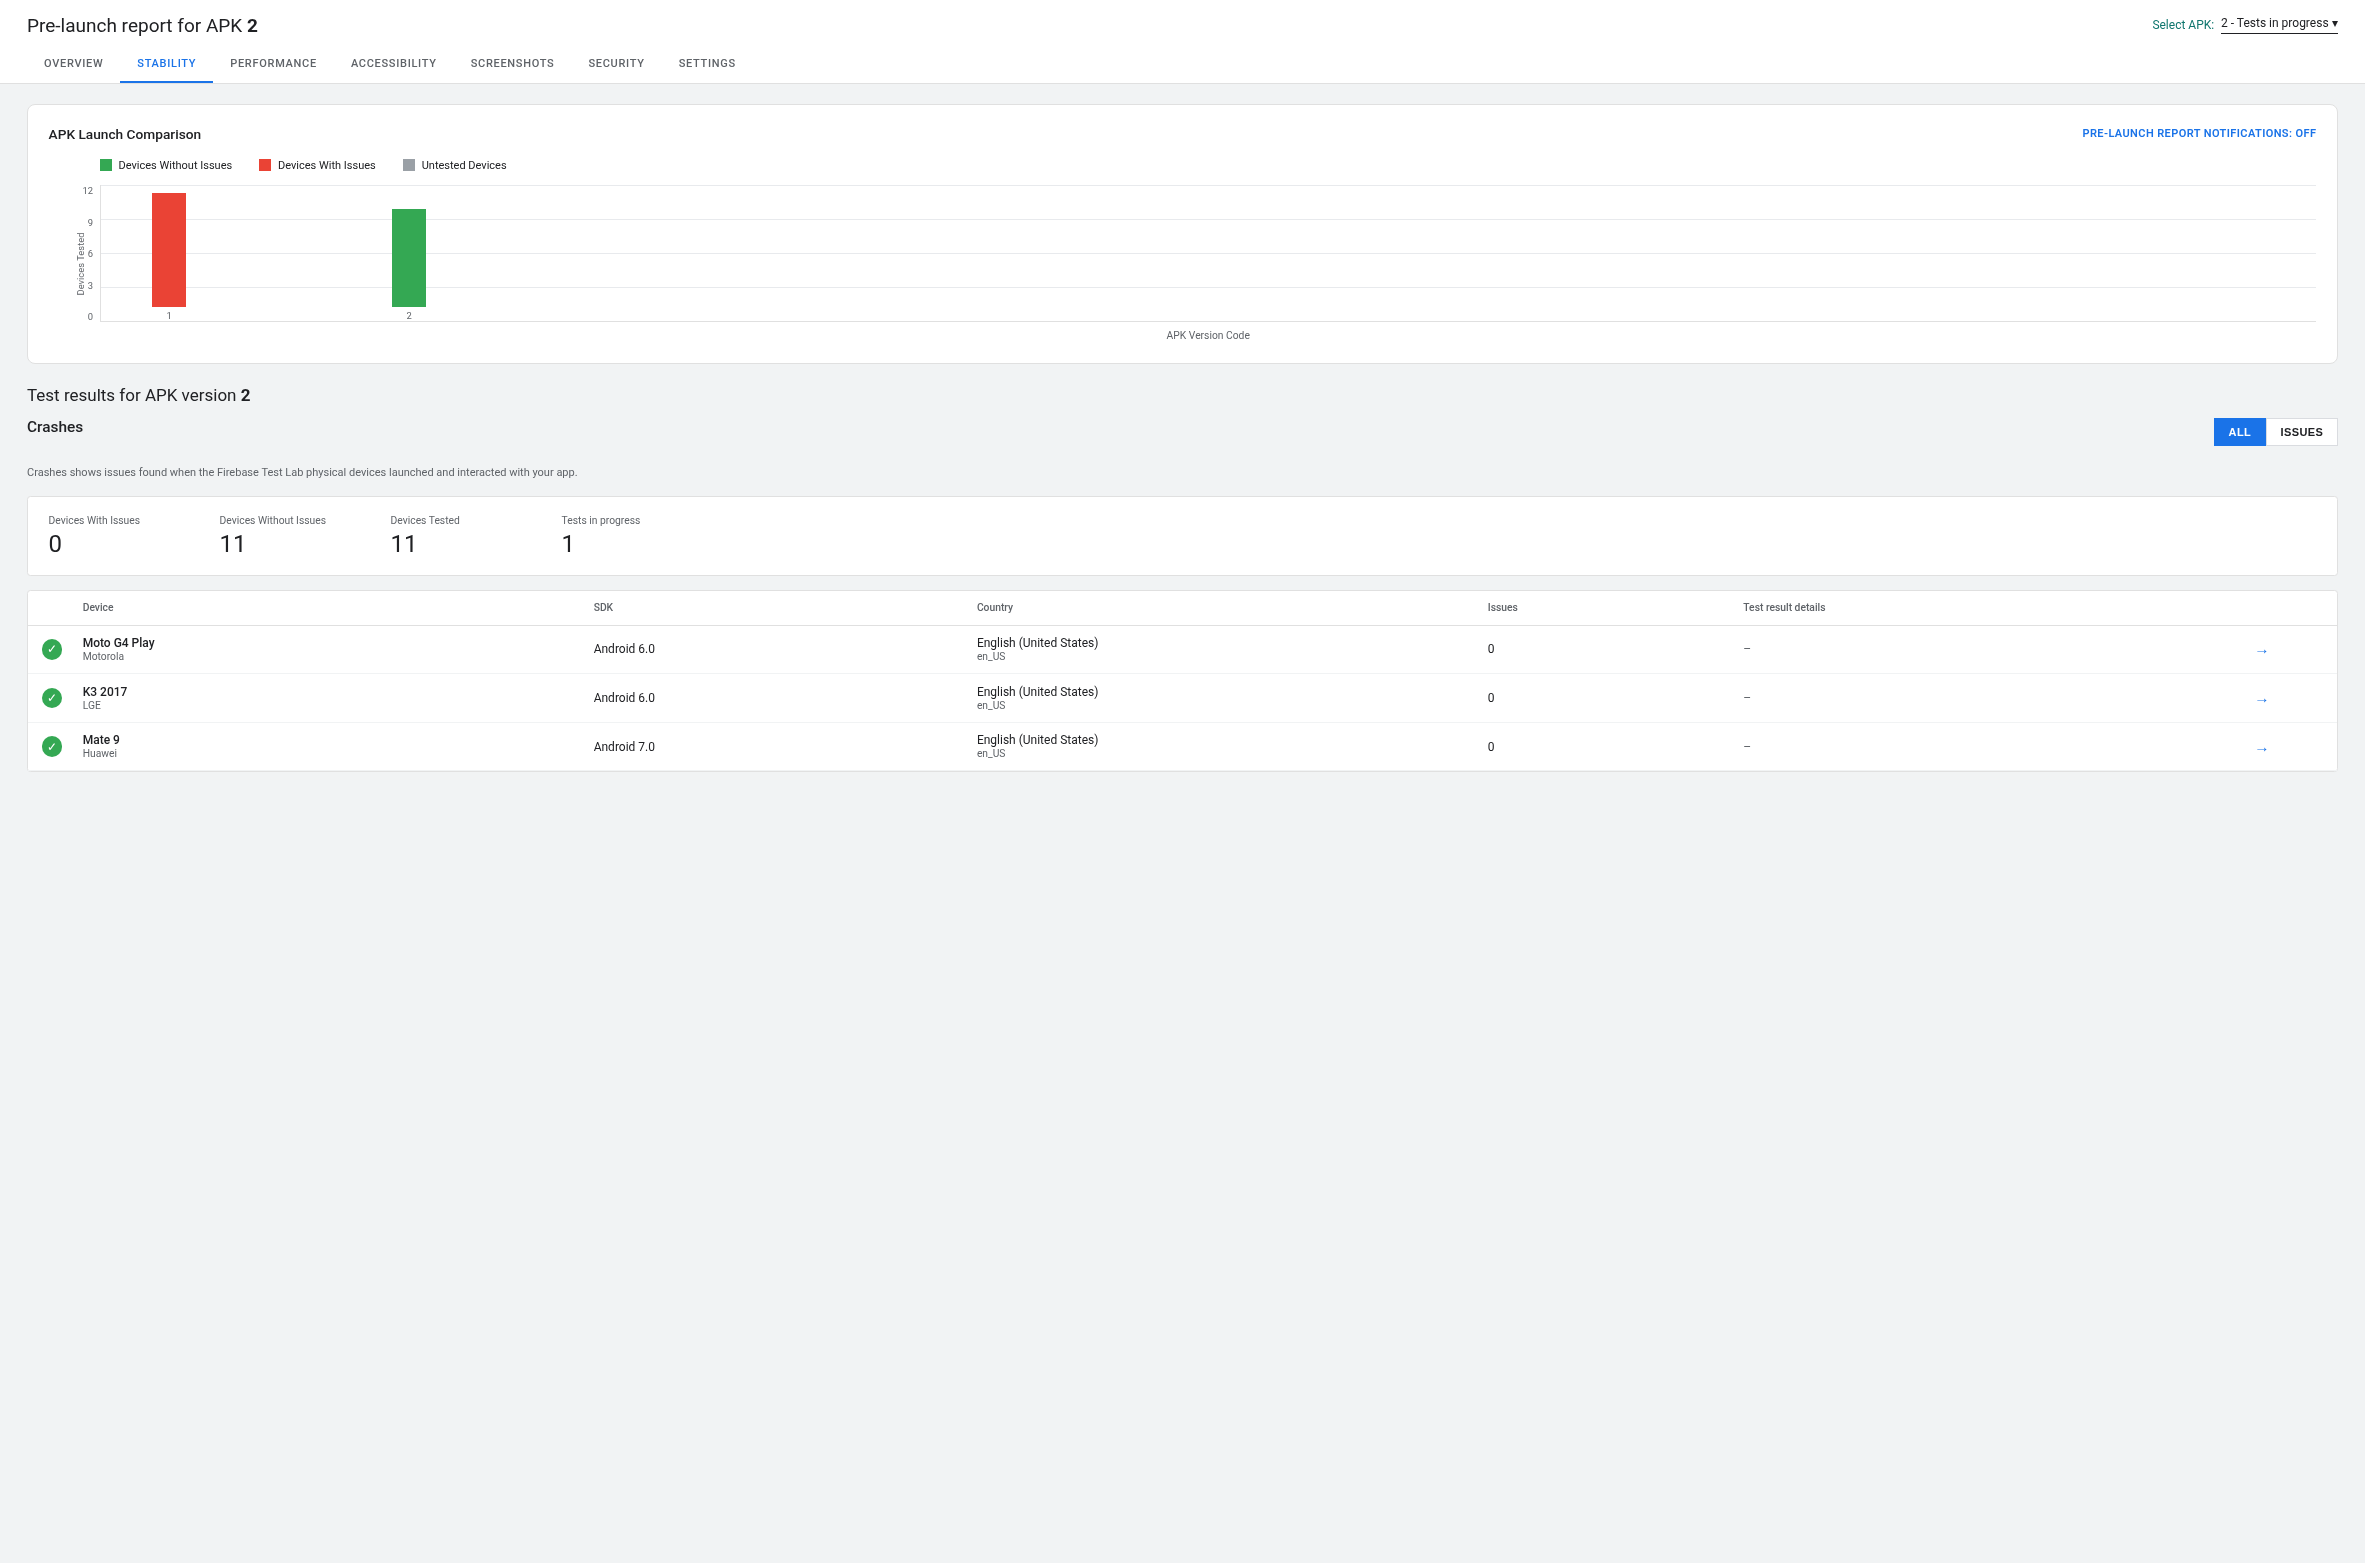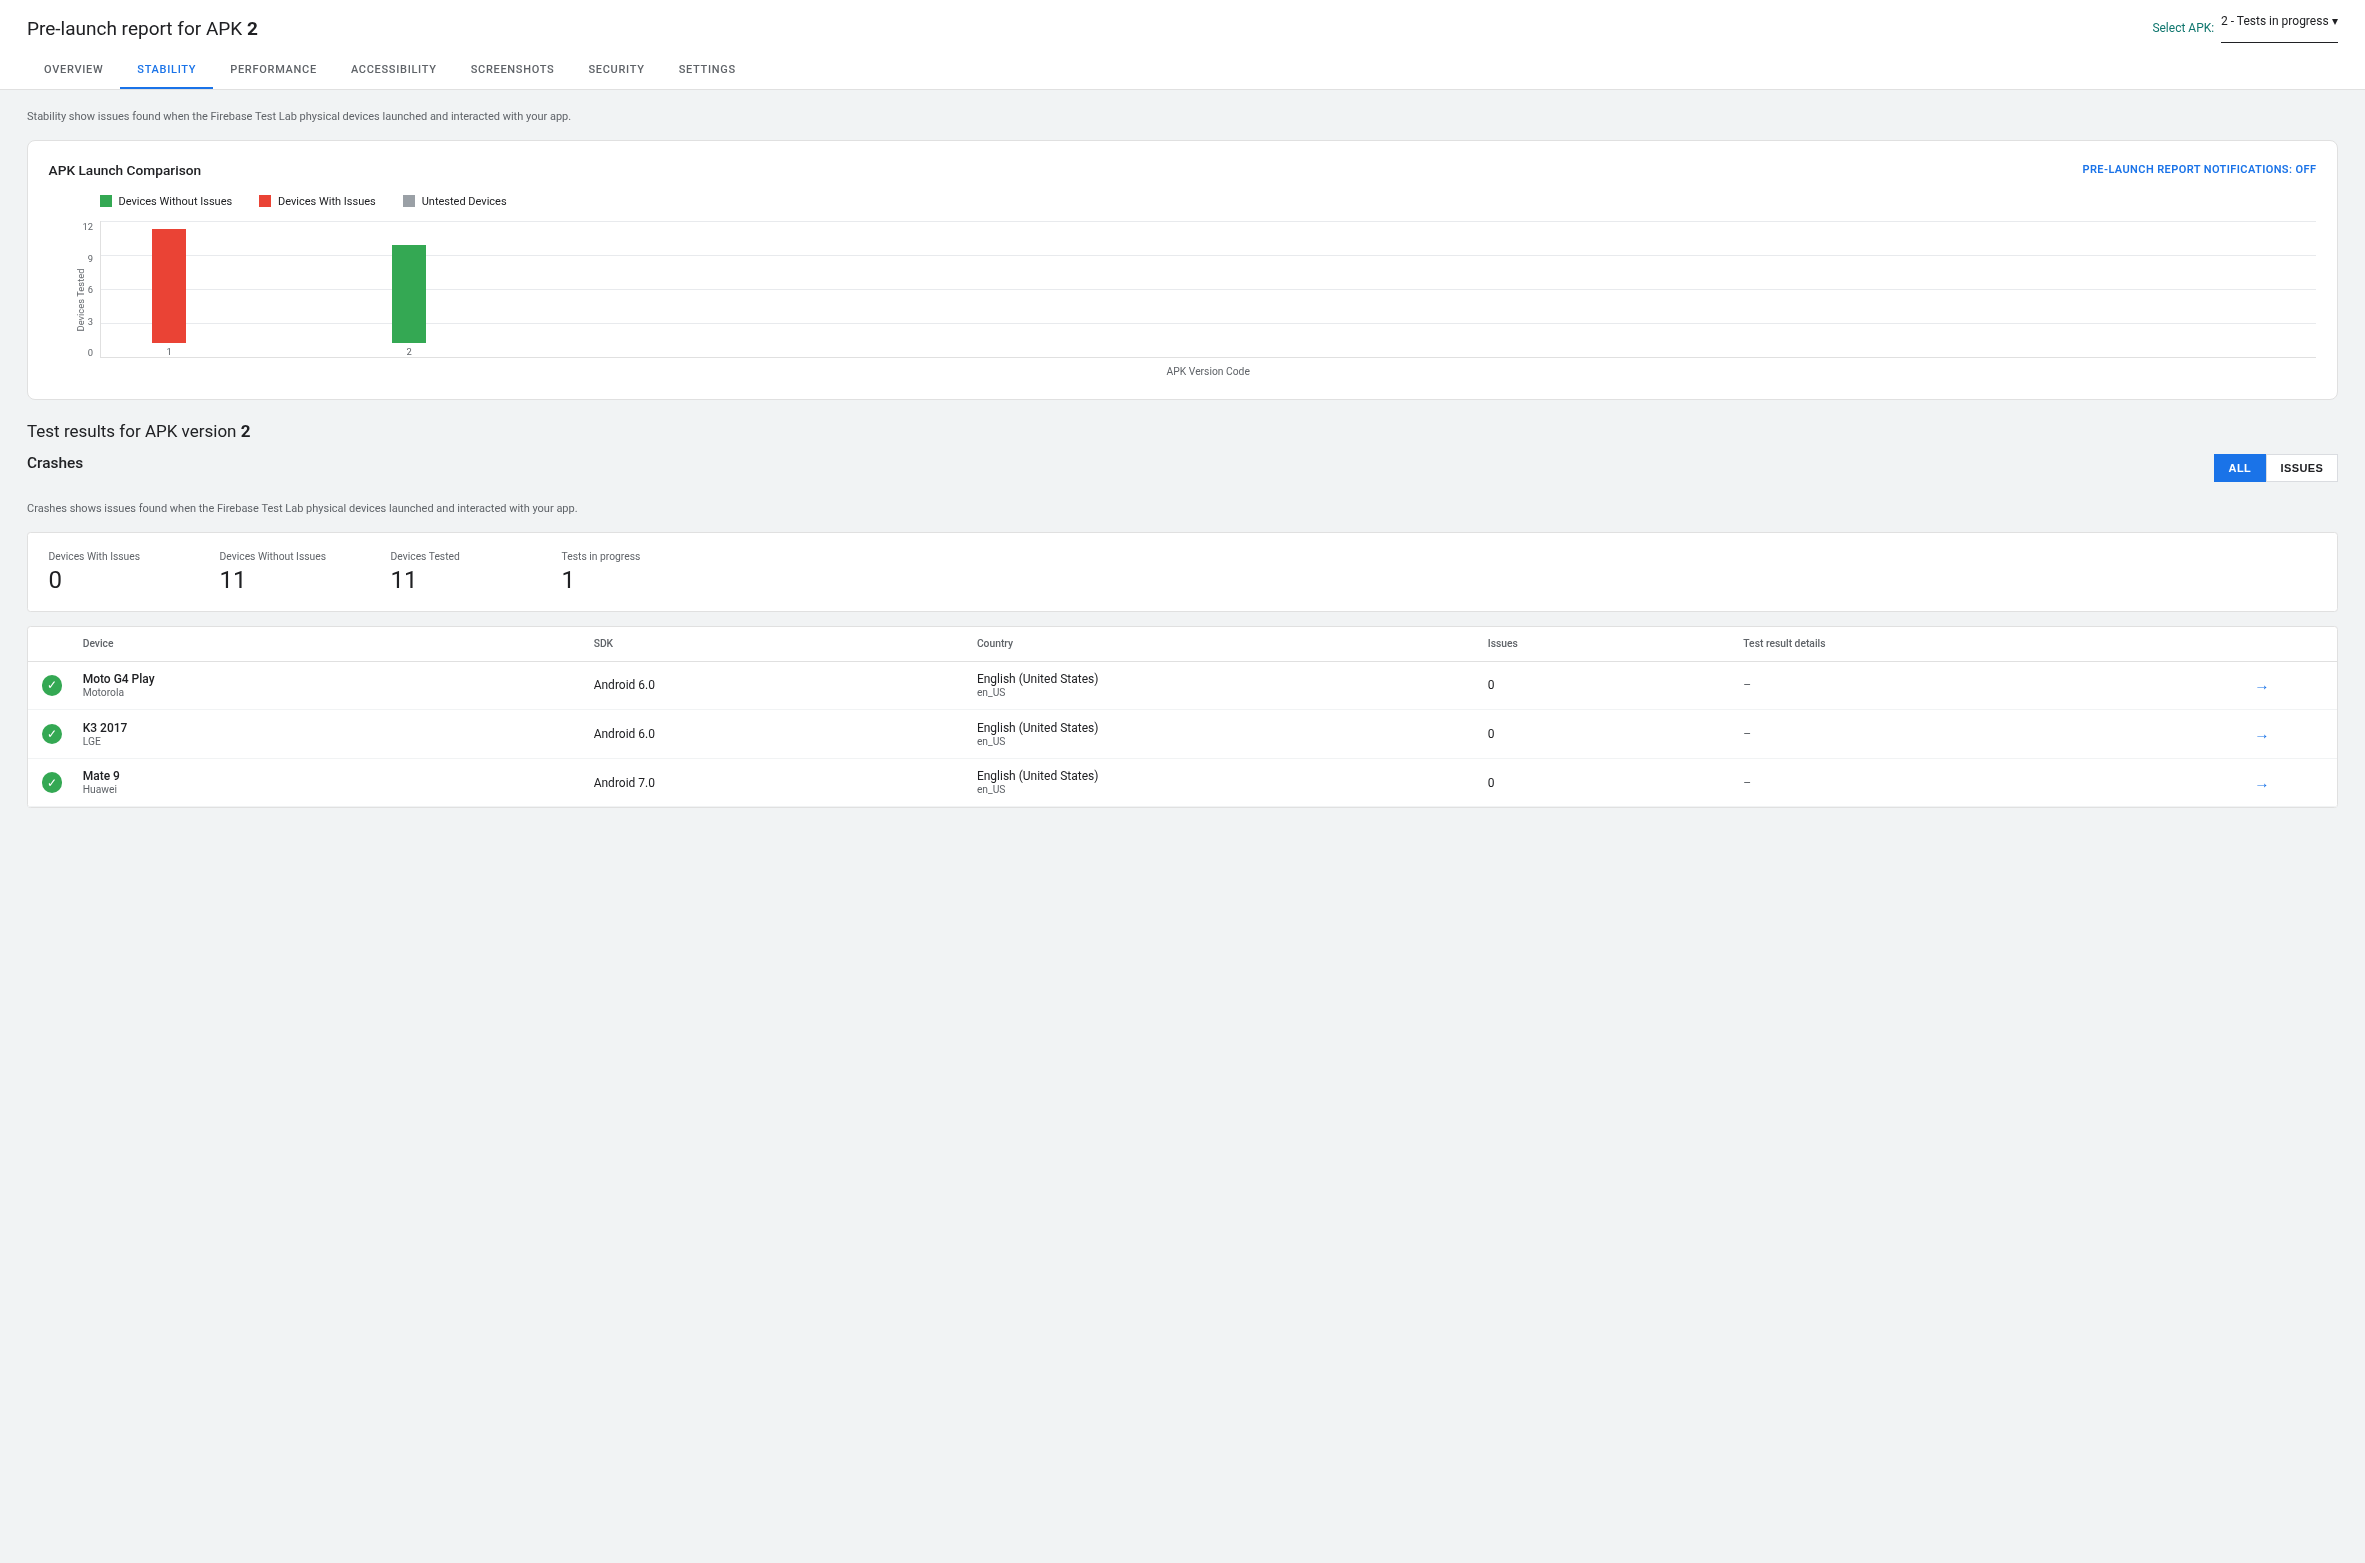--- a/index.html
+++ b/index.html
@@ -37,21 +37,21 @@
     }
     .select-apk-label {
       color: #0f766e;
     }
     .select-apk-value {
       display: flex;
       align-items: center;
       gap: 3.4px;
       color: #202124;
       border-bottom: 1.7px solid #202124;
-      padding-bottom: 14px;
+      padding-bottom: 3px;
       cursor: pointer;
     }
     .tabs {
       display: flex;
       gap: 0;
       margin-top: 10.3px;
     }
     .tab {
       padding: 10.3px 17px;
       font-size: 11px;
@@ -261,21 +261,20 @@
     <div class="tab active">STABILITY</div>
     <div class="tab">PERFORMANCE</div>
     <div class="tab">ACCESSIBILITY</div>
     <div class="tab">SCREENSHOTS</div>
     <div class="tab">SECURITY</div>
     <div class="tab">SETTINGS</div>
   </nav>
 </div>
 
 <div class="content">
-  <p class="description">Stability show issues found when the Firebase Test Lab physical devices launched and interacted with your app.</p>
 
   <div class="card">
     <div class="card-header">
       <span class="card-title">APK Launch Comparison</span>
       <span class="notification-link">PRE-LAUNCH REPORT NOTIFICATIONS: OFF</span>
     </div>
     <div class="legend">
       <div class="legend-item">
         <div class="legend-color" style="background:#34a853;"></div>
         <span>Devices Without Issues</span>

